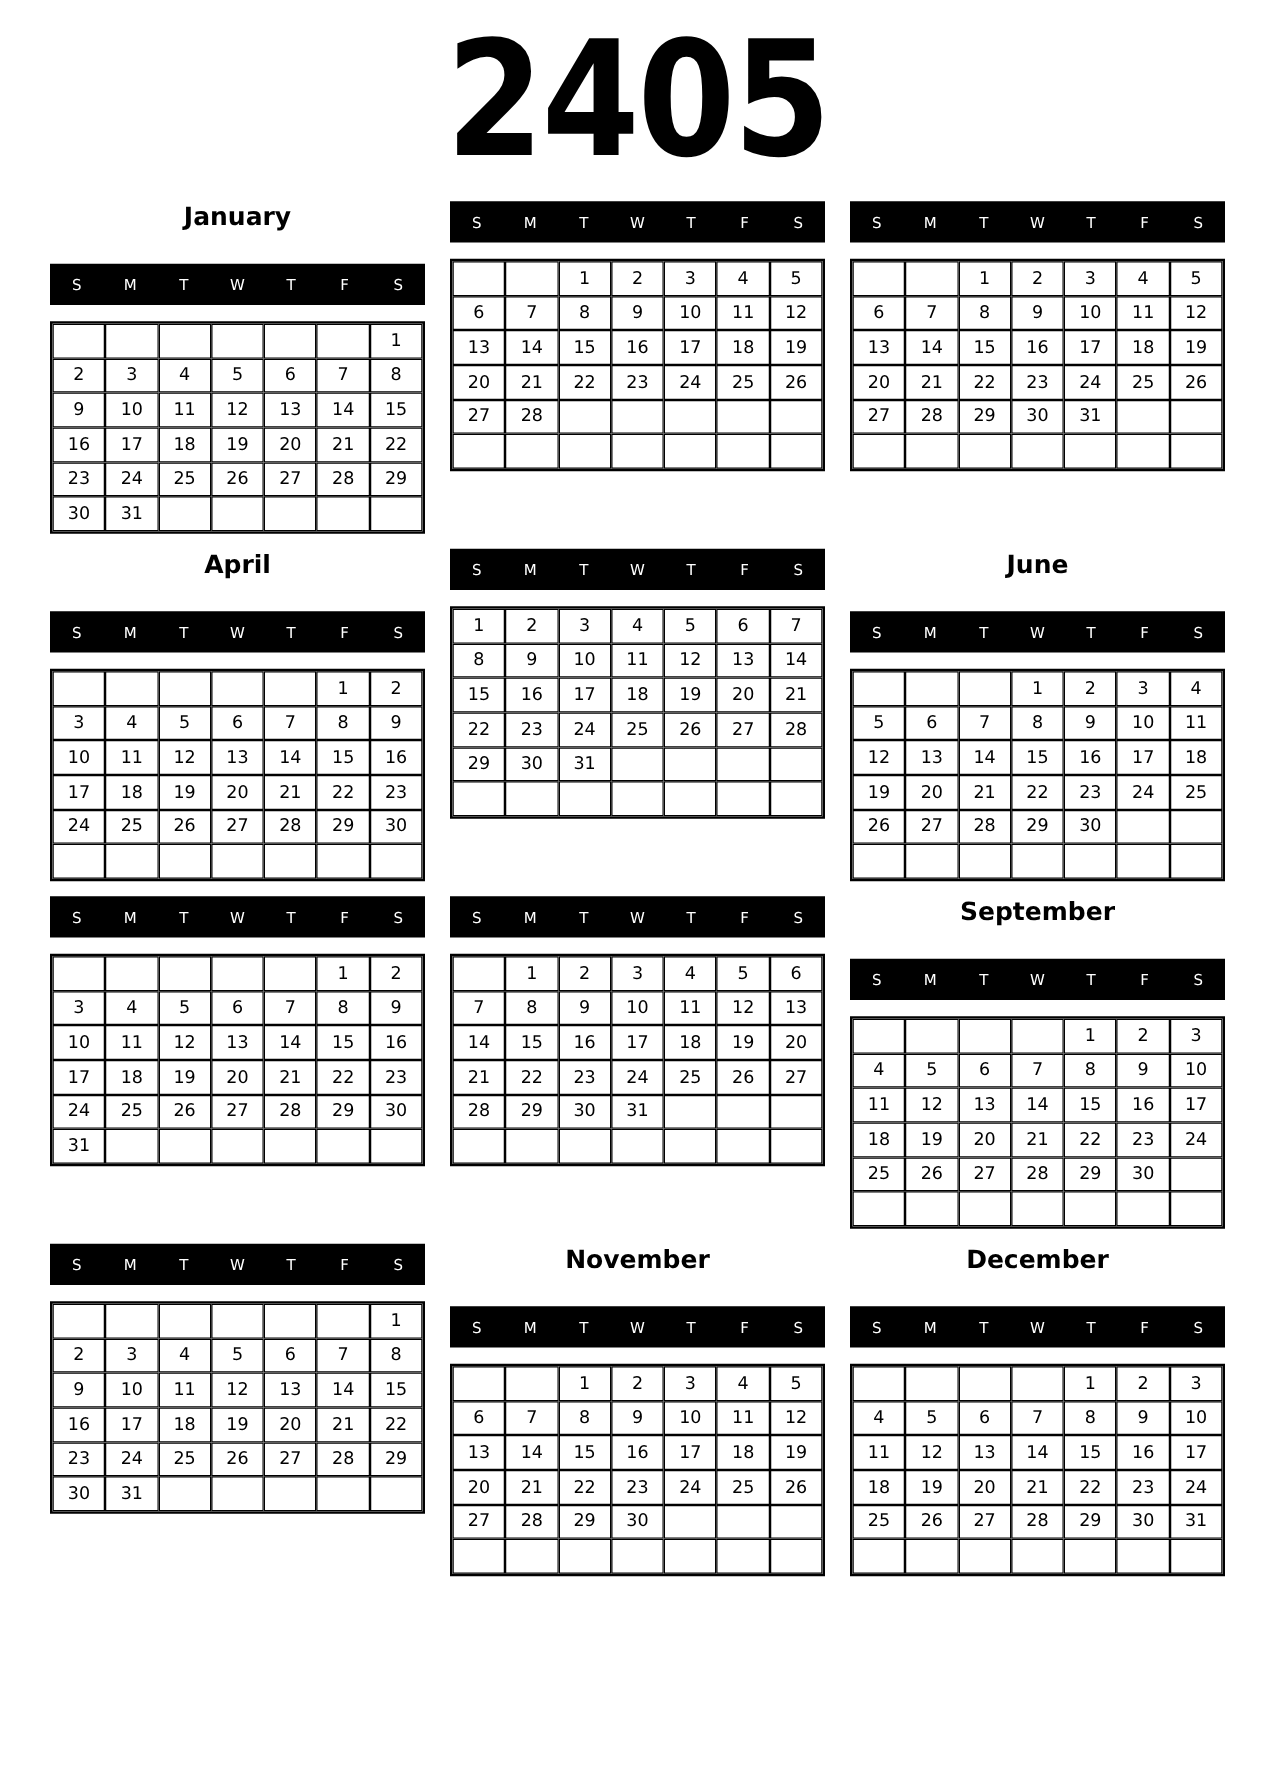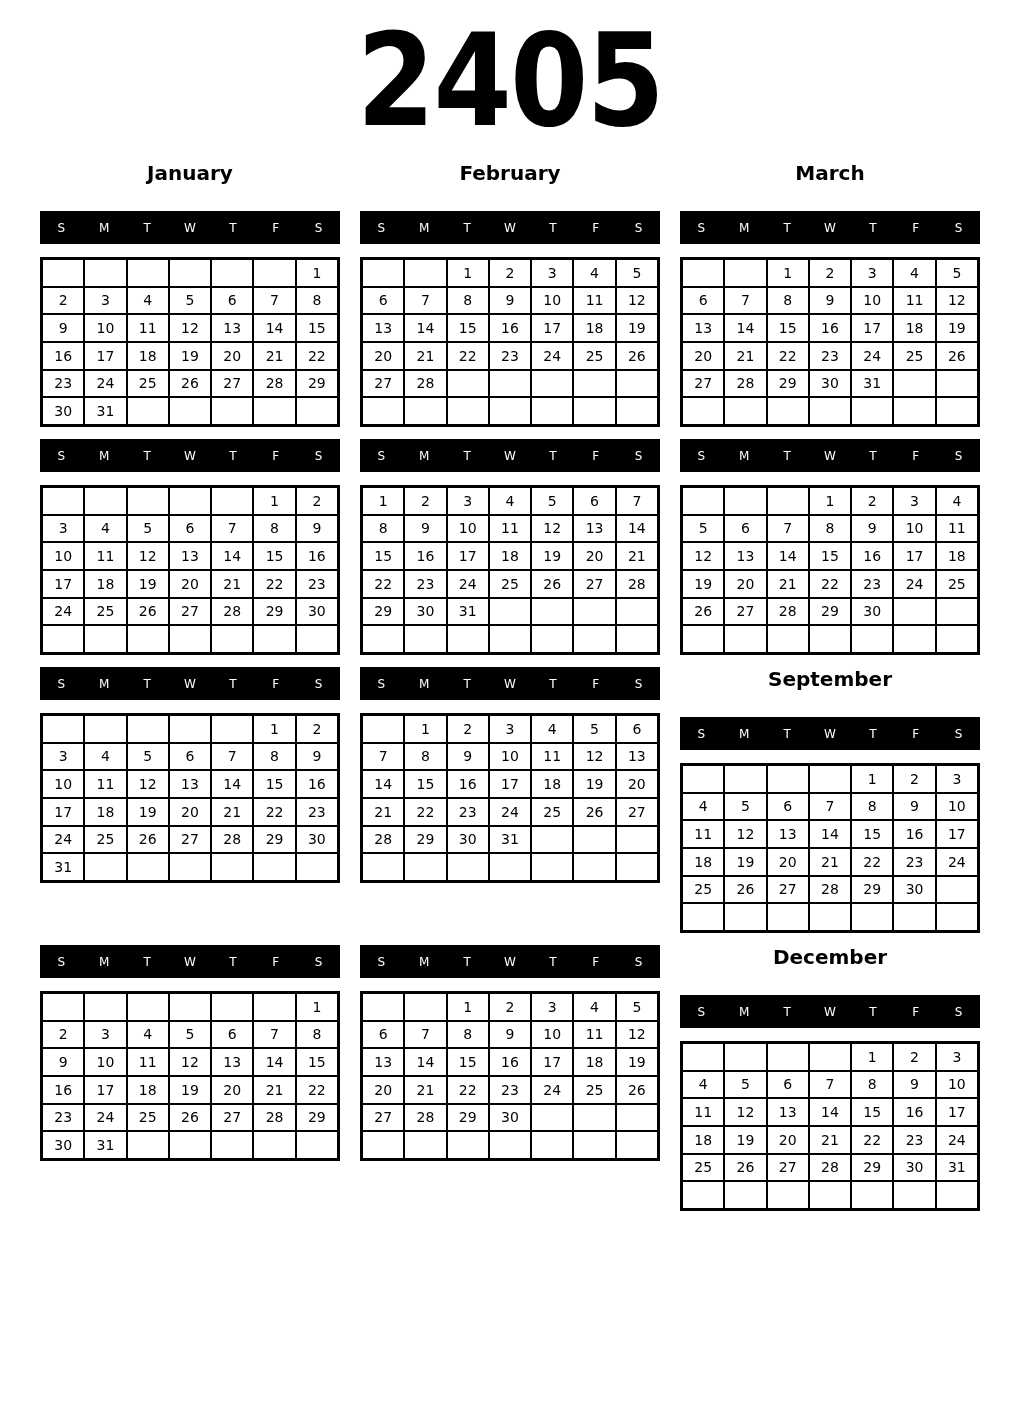--- a/index.html
+++ b/index.html
@@ -137,78 +137,76 @@
           <div class="day-cell">31</div>
           <div class="day-cell"></div>
           <div class="day-cell"></div>
           <div class="day-cell"></div>
           <div class="day-cell"></div>
           <div class="day-cell"></div>
         </div>
   </div>
 
   <div class="month">
-    <div class="month-title">February</div>
-    <div class="weekday-bar">
-          <div class="weekday">S</div>
-          <div class="weekday">M</div>
-          <div class="weekday">T</div>
-          <div class="weekday">W</div>
-          <div class="weekday">T</div>
-          <div class="weekday">F</div>
-          <div class="weekday">S</div>
-        </div>
-    <div class="day-grid">
-          <div class="day-cell"></div>
-          <div class="day-cell"></div>
-          <div class="day-cell">1</div>
-          <div class="day-cell">2</div>
-          <div class="day-cell">3</div>
-          <div class="day-cell">4</div>
-          <div class="day-cell">5</div>
-          <div class="day-cell">6</div>
-          <div class="day-cell">7</div>
-          <div class="day-cell">8</div>
-          <div class="day-cell">9</div>
-          <div class="day-cell">10</div>
-          <div class="day-cell">11</div>
-          <div class="day-cell">12</div>
-          <div class="day-cell">13</div>
-          <div class="day-cell">14</div>
-          <div class="day-cell">15</div>
-          <div class="day-cell">16</div>
-          <div class="day-cell">17</div>
-          <div class="day-cell">18</div>
-          <div class="day-cell">19</div>
-          <div class="day-cell">20</div>
-          <div class="day-cell">21</div>
-          <div class="day-cell">22</div>
-          <div class="day-cell">23</div>
-          <div class="day-cell">24</div>
-          <div class="day-cell">25</div>
-          <div class="day-cell">26</div>
-          <div class="day-cell">27</div>
-          <div class="day-cell">28</div>
-          <div class="day-cell"></div>
-          <div class="day-cell"></div>
-          <div class="day-cell"></div>
-          <div class="day-cell"></div>
-          <div class="day-cell"></div>
-          <div class="day-cell"></div>
-          <div class="day-cell"></div>
-          <div class="day-cell"></div>
-          <div class="day-cell"></div>
-          <div class="day-cell"></div>
-          <div class="day-cell"></div>
-          <div class="day-cell"></div>
-        </div>
-  </div>
-
-  <div class="month">
-    <div class="month-title">March</div>
+    <div class="weekday-bar">
+          <div class="weekday">S</div>
+          <div class="weekday">M</div>
+          <div class="weekday">T</div>
+          <div class="weekday">W</div>
+          <div class="weekday">T</div>
+          <div class="weekday">F</div>
+          <div class="weekday">S</div>
+        </div>
+    <div class="day-grid">
+          <div class="day-cell"></div>
+          <div class="day-cell"></div>
+          <div class="day-cell">1</div>
+          <div class="day-cell">2</div>
+          <div class="day-cell">3</div>
+          <div class="day-cell">4</div>
+          <div class="day-cell">5</div>
+          <div class="day-cell">6</div>
+          <div class="day-cell">7</div>
+          <div class="day-cell">8</div>
+          <div class="day-cell">9</div>
+          <div class="day-cell">10</div>
+          <div class="day-cell">11</div>
+          <div class="day-cell">12</div>
+          <div class="day-cell">13</div>
+          <div class="day-cell">14</div>
+          <div class="day-cell">15</div>
+          <div class="day-cell">16</div>
+          <div class="day-cell">17</div>
+          <div class="day-cell">18</div>
+          <div class="day-cell">19</div>
+          <div class="day-cell">20</div>
+          <div class="day-cell">21</div>
+          <div class="day-cell">22</div>
+          <div class="day-cell">23</div>
+          <div class="day-cell">24</div>
+          <div class="day-cell">25</div>
+          <div class="day-cell">26</div>
+          <div class="day-cell">27</div>
+          <div class="day-cell">28</div>
+          <div class="day-cell"></div>
+          <div class="day-cell"></div>
+          <div class="day-cell"></div>
+          <div class="day-cell"></div>
+          <div class="day-cell"></div>
+          <div class="day-cell"></div>
+          <div class="day-cell"></div>
+          <div class="day-cell"></div>
+          <div class="day-cell"></div>
+          <div class="day-cell"></div>
+          <div class="day-cell"></div>
+          <div class="day-cell"></div>
+        </div>
+  </div>
+
+  <div class="month">
     <div class="weekday-bar">
           <div class="weekday">S</div>
           <div class="weekday">M</div>
           <div class="weekday">T</div>
           <div class="weekday">W</div>
           <div class="weekday">T</div>
           <div class="weekday">F</div>
           <div class="weekday">S</div>
         </div>
     <div class="day-grid">
@@ -251,20 +249,21 @@
           <div class="day-cell"></div>
           <div class="day-cell"></div>
           <div class="day-cell"></div>
           <div class="day-cell"></div>
           <div class="day-cell"></div>
           <div class="day-cell"></div>
         </div>
   </div>
 
   <div class="month">
+    <div class="month-title">April</div>
     <div class="weekday-bar">
           <div class="weekday">S</div>
           <div class="weekday">M</div>
           <div class="weekday">T</div>
           <div class="weekday">W</div>
           <div class="weekday">T</div>
           <div class="weekday">F</div>
           <div class="weekday">S</div>
         </div>
     <div class="day-grid">
@@ -363,20 +362,21 @@
           <div class="day-cell"></div>
           <div class="day-cell"></div>
           <div class="day-cell"></div>
           <div class="day-cell"></div>
           <div class="day-cell"></div>
           <div class="day-cell"></div>
         </div>
   </div>
 
   <div class="month">
+    <div class="month-title">June</div>
     <div class="weekday-bar">
           <div class="weekday">S</div>
           <div class="weekday">M</div>
           <div class="weekday">T</div>
           <div class="weekday">W</div>
           <div class="weekday">T</div>
           <div class="weekday">F</div>
           <div class="weekday">S</div>
         </div>
     <div class="day-grid">
@@ -644,20 +644,21 @@
           <div class="day-cell">31</div>
           <div class="day-cell"></div>
           <div class="day-cell"></div>
           <div class="day-cell"></div>
           <div class="day-cell"></div>
           <div class="day-cell"></div>
         </div>
   </div>
 
   <div class="month">
+    <div class="month-title">November</div>
     <div class="weekday-bar">
           <div class="weekday">S</div>
           <div class="weekday">M</div>
           <div class="weekday">T</div>
           <div class="weekday">W</div>
           <div class="weekday">T</div>
           <div class="weekday">F</div>
           <div class="weekday">S</div>
         </div>
     <div class="day-grid">

